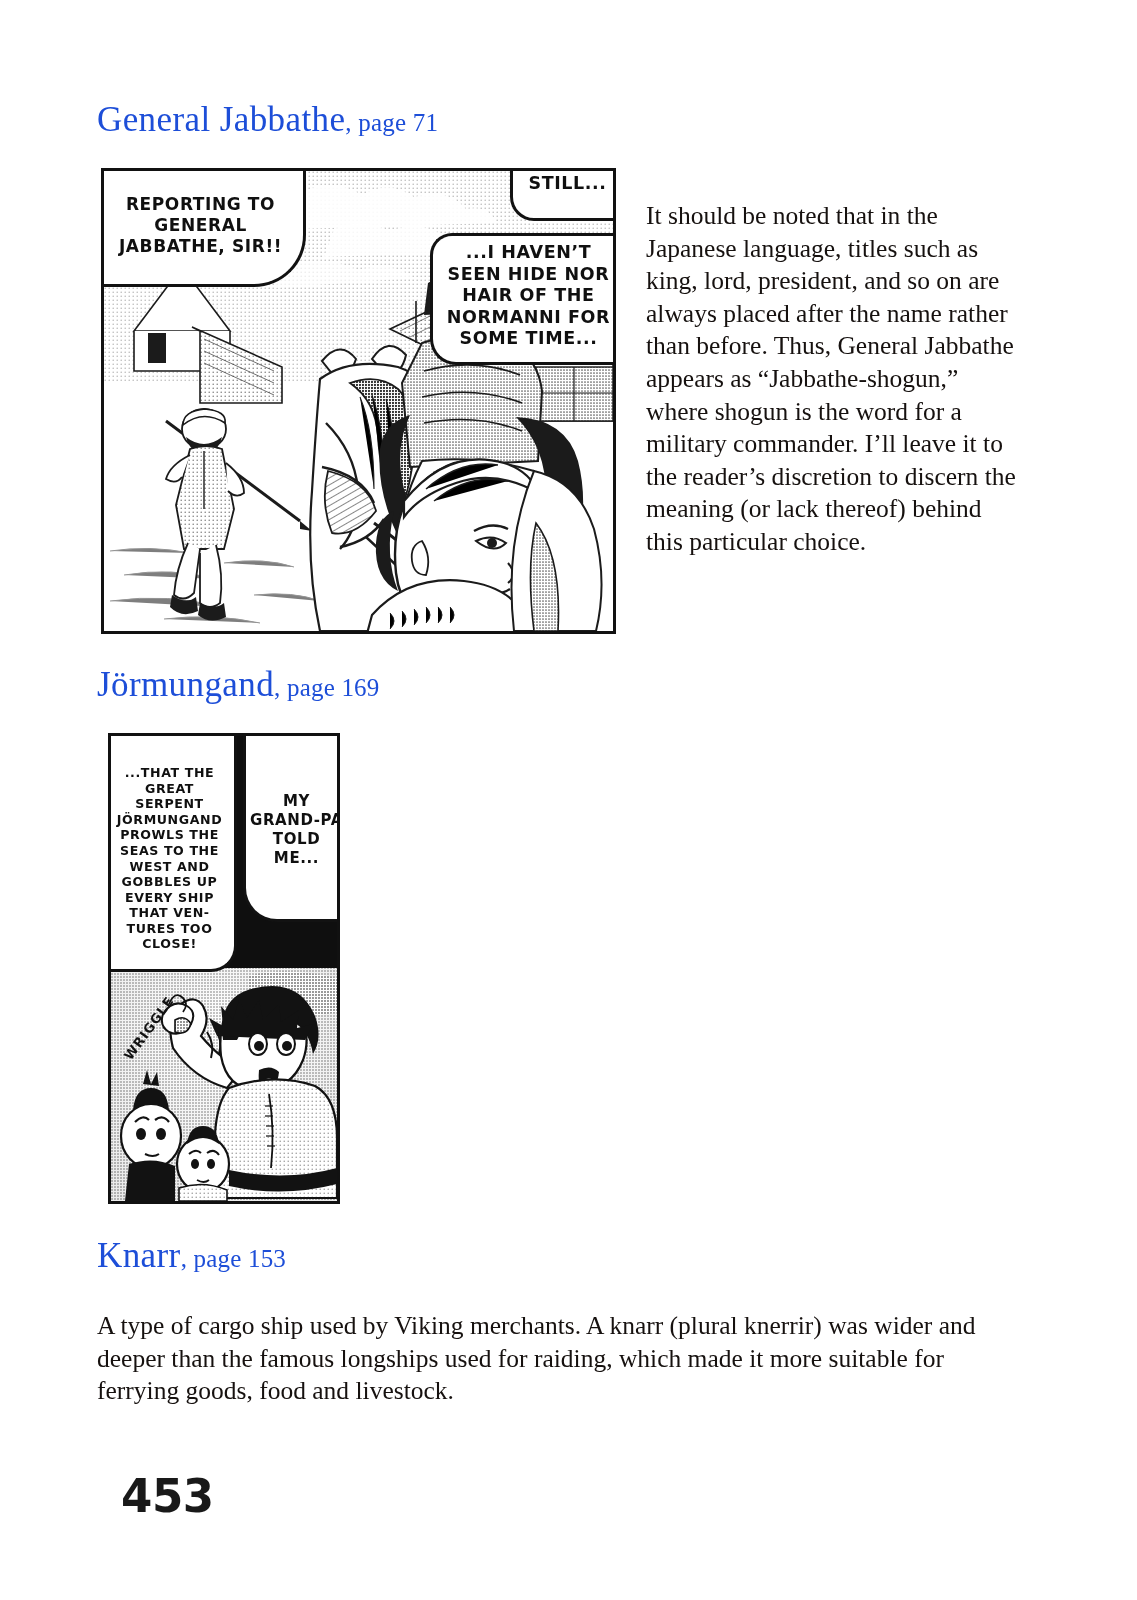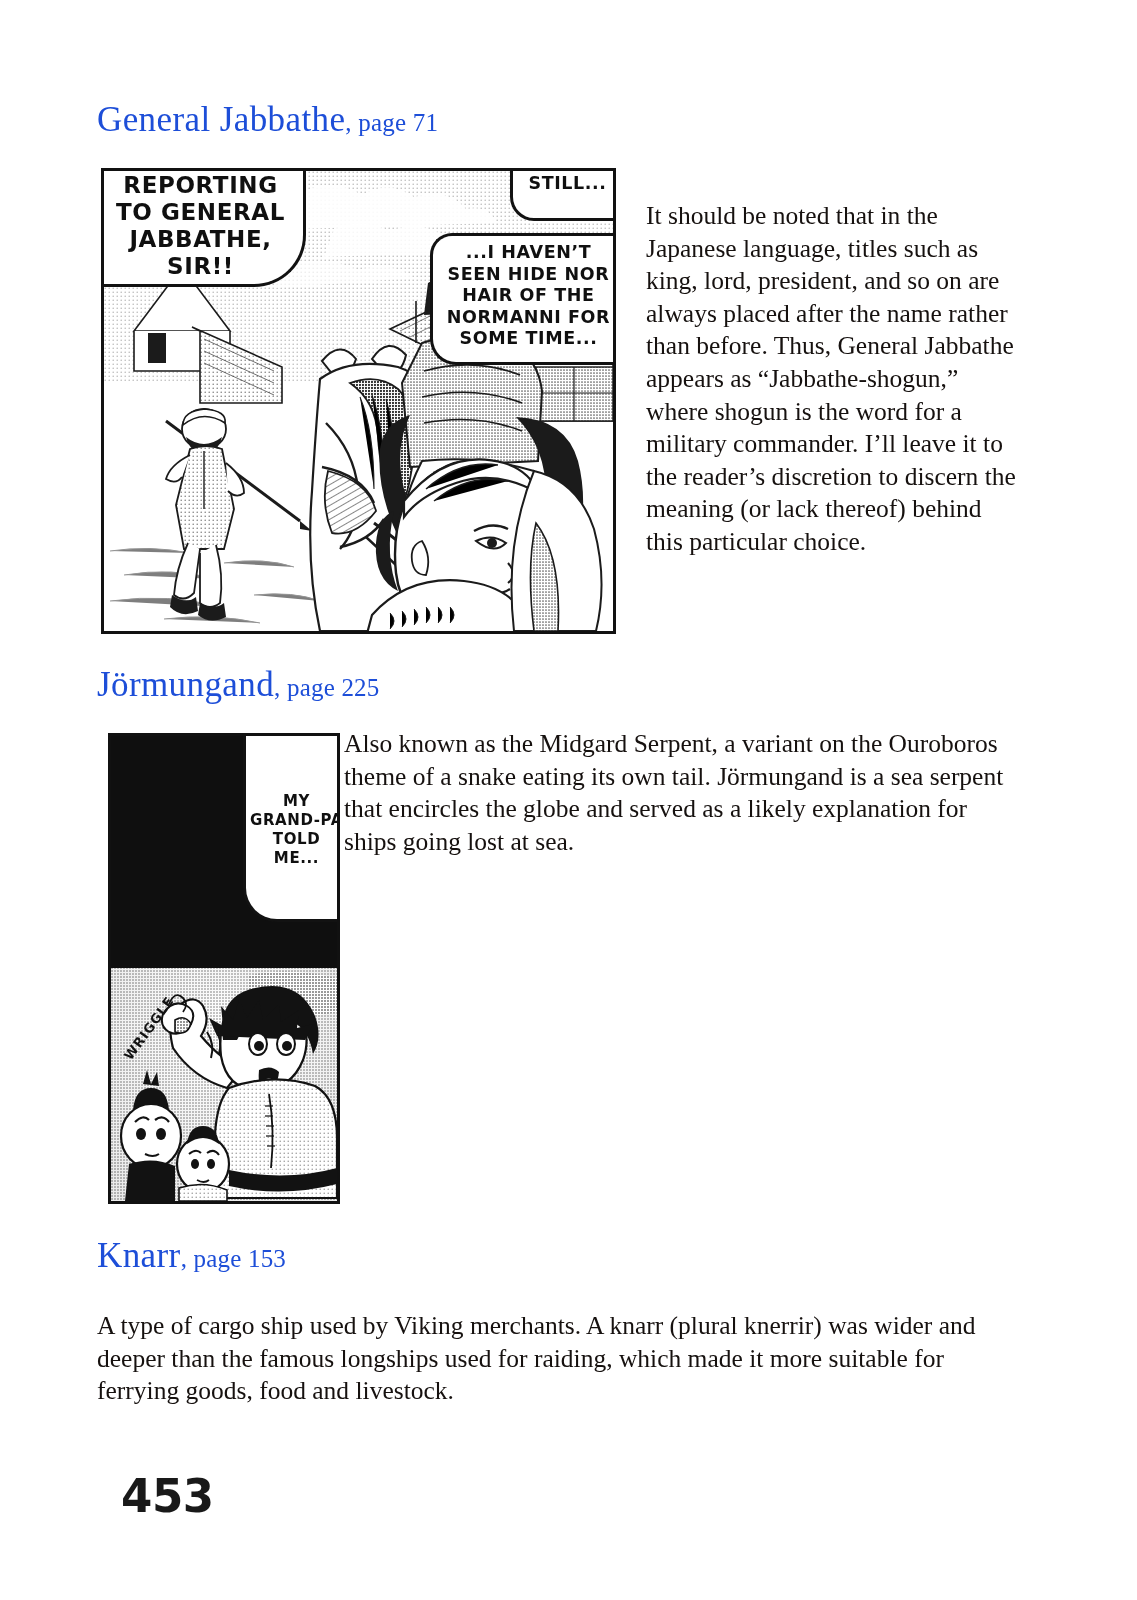--- a/index.html
+++ b/index.html
@@ -129,22 +129,22 @@
 
   
   #balloon-reporting {
     left: -6px;
     top: -6px;
     width: 208px;
     height: 122px;
     border-radius: 0 0 52px 0;
     border-top: none;
     border-left: none;
-    font-size: 23px;
-    line-height: 27px;
+    font-size: 17px;
+    line-height: 21px;
     padding: 4px 8px 2px 8px;
   }
   #balloon-still {
     left: 406px;
     top: -6px;
     width: 112px;
     height: 56px;
     border-radius: 0 0 0 24px;
     border-top: none;
     border-right: none;
@@ -409,21 +409,21 @@
       <span class="btxt">STILL...</span>
     </div>
     <div class="balloon" id="balloon-havent">
       <span class="btxt">...I HAVEN’T SEEN HIDE NOR HAIR OF THE NORMANNI FOR SOME TIME...</span>
     </div>
   </div>
 
   <div class="body-text" id="note-jabbathe">It should be noted that in the Japanese language, titles such as king, lord, president, and so on are always placed after the name rather than before. Thus, General Jabbathe appears as “Jabbathe-shogun,” where shogun is the word for a military commander. I’ll leave it to the reader’s discretion to discern the meaning (or lack thereof) behind this particular choice.</div>
 
   <div class="entry-heading" id="heading-jormungand">
-    <span class="term">Jörmungand</span><span class="pageref">, page 225</span>
+    <span class="term">Jörmungand</span><span class="pageref">, page 169</span>
   </div>
 
   <div class="panel" id="panel-jormungand">
     <svg class="panel-art" viewBox="0 0 226 465" preserveAspectRatio="none">
       <defs>
         <pattern id="g-tone" width="3" height="3" patternUnits="userSpaceOnUse">
           <rect width="3" height="3" fill="#ffffff"></rect>
           <circle cx="1" cy="1" r="0.95" fill="#6a6a6a"></circle>
         </pattern>
         <pattern id="g-tone-lt" width="4" height="4" patternUnits="userSpaceOnUse">
@@ -507,28 +507,30 @@
           <ellipse cx="84" cy="428" rx="4" ry="5" fill="#121212"></ellipse>
           <ellipse cx="100" cy="428" rx="4" ry="5" fill="#121212"></ellipse>
           <path d="M78 418 q7 -6 12 -1" fill="none" stroke="#121212" stroke-width="2"></path>
           <path d="M96 417 q7 -5 12 2" fill="none" stroke="#121212" stroke-width="2"></path>
           <path d="M86 444 q7 4 12 0" fill="none" stroke="#121212" stroke-width="1.8"></path>
           <path d="M68 452 q24 -8 48 2 l0 11 l-48 0 z" fill="url(#g-tone-lt)" stroke="#121212" stroke-width="1.6"></path>
         </g>
       </g>
     </svg>
 
+    <div class="balloon" id="balloon-that">
+      <span class="btxt">...THAT THE GREAT SERPENT JÖRMUNGAND PROWLS THE SEAS TO THE WEST AND GOBBLES UP EVERY SHIP THAT VEN-TURES TOO CLOSE!</span>
+    </div>
     <div class="balloon" id="balloon-grandpa">
       <span class="btxt">MY GRAND-PA TOLD ME...</span>
     </div>
 
     <div id="sfx-wriggle">WRIGGLE</div>
   </div>
 
-  <div class="body-text" id="note-jormungand">Also known as the Midgard Serpent, a variant on the Ouroboros theme of a snake eating its own tail. Jörmungand is a sea serpent that encircles the globe and served as a likely explanation for ships going lost at sea.</div>
 
   <div class="entry-heading" id="heading-knarr">
     <span class="term">Knarr</span><span class="pageref">, page 153</span>
   </div>
 
   <div class="body-text" id="note-knarr">A type of cargo ship used by Viking merchants. A knarr (plural knerrir) was wider and deeper than the famous longships used for raiding, which made it more suitable for ferrying goods, food and livestock.</div>
 
   <div id="page-number">453</div>
 
 </div>

